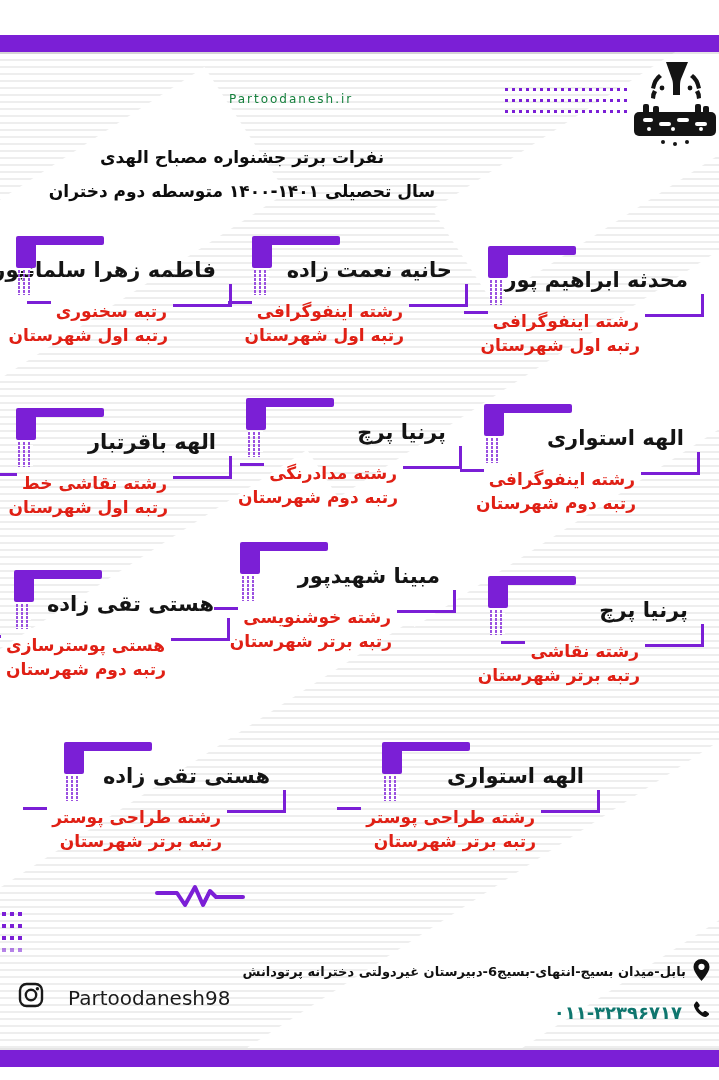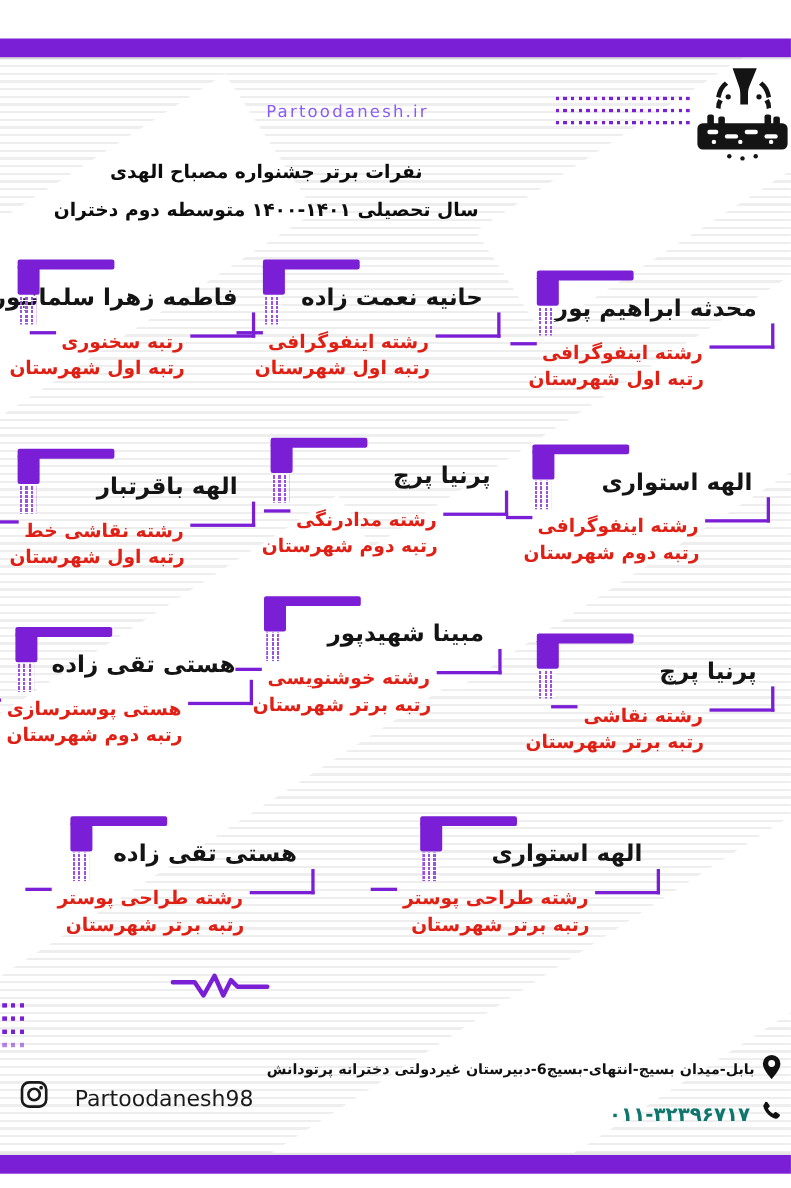--- a/index.html
+++ b/index.html
@@ -12,21 +12,21 @@
   .wedge{position:absolute;background:#fff;transform:rotate(-33deg);}
   .w1{left:-150px;top:120px;width:430px;height:150px;}
   .w2{left:330px;top:290px;width:540px;height:150px;}
   .w3{left:-190px;top:545px;width:600px;height:200px;}
   .w4{left:240px;top:820px;width:600px;height:150px;}
   .w5{left:430px;top:40px;width:400px;height:110px;}
   .bar{position:absolute;left:0;width:719px;height:17px;background:var(--accent);}
   .bar.top{top:35px;box-shadow:0 2px 0 rgba(0,0,0,.10);}
   .bar.bottom{top:1050px;box-shadow:0 -2px 0 rgba(0,0,0,.10);}
   
-  .site{position:absolute;left:242px;top:92px;font-size:15px;letter-spacing:2px;color:#8b5cf6;}
+  .site{position:absolute;left:229px;top:92px;font-size:12px;letter-spacing:2px;color:#15803d;}
   .hdots{position:absolute;left:505px;top:88px;width:122px;}
   .hdots>div{height:3px;margin-bottom:8px;
       background:repeating-linear-gradient(90deg,var(--accent) 0 3px,rgba(255,255,255,0) 3px 7px);}
   .logo{position:absolute;left:633px;top:60px;}
   .title{position:absolute;left:28px;top:140px;width:428px;text-align:center;direction:rtl;
          font-weight:700;font-size:17px;line-height:34px;color:#0d0d0d;}
   
   .entry{position:absolute;direction:rtl;}
   .flag{position:absolute;top:0;left:2px;width:88px;height:60px;}
   .flag .fbar{position:absolute;top:0;left:0;right:0;height:9px;background:var(--accent);border-radius:2px;}
@@ -123,21 +123,21 @@
       </div>
     <div class="name">محدثه ابراهیم پور</div>
     <div class="lead">
         <div class="corner"></div>
       <div class="field">رشته اینفوگرافی</div>
       <div class="dash"></div>
       </div>
     <div class="rank">رتبه اول شهرستان</div>
   </div>
 
-  <div class="entry" style="left:237px;top:236px;width:218px;">
+  <div class="entry" style="left:250px;top:236px;width:218px;">
     <div class="flag">
         <div class="fbar"></div>
         <div class="fblock"></div>
         <div class="ffringe"></div>
       </div>
     <div class="name">حانیه نعمت زاده</div>
     <div class="lead">
         <div class="corner"></div>
       <div class="field">رشته اینفوگرافی</div>
       <div class="dash"></div>

